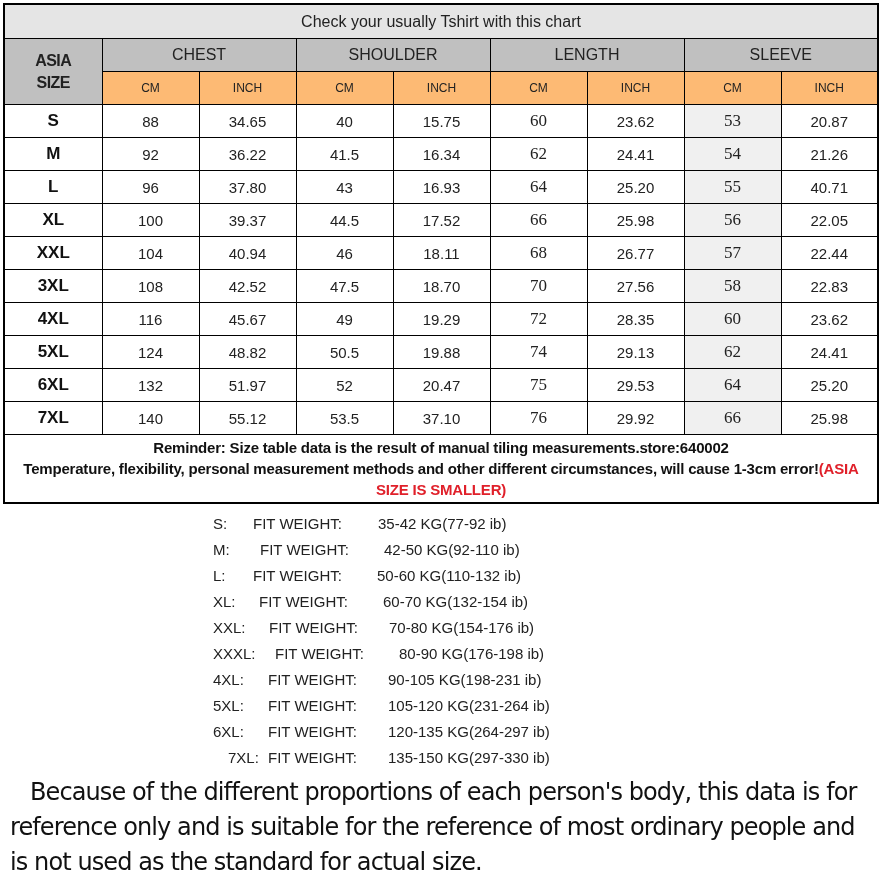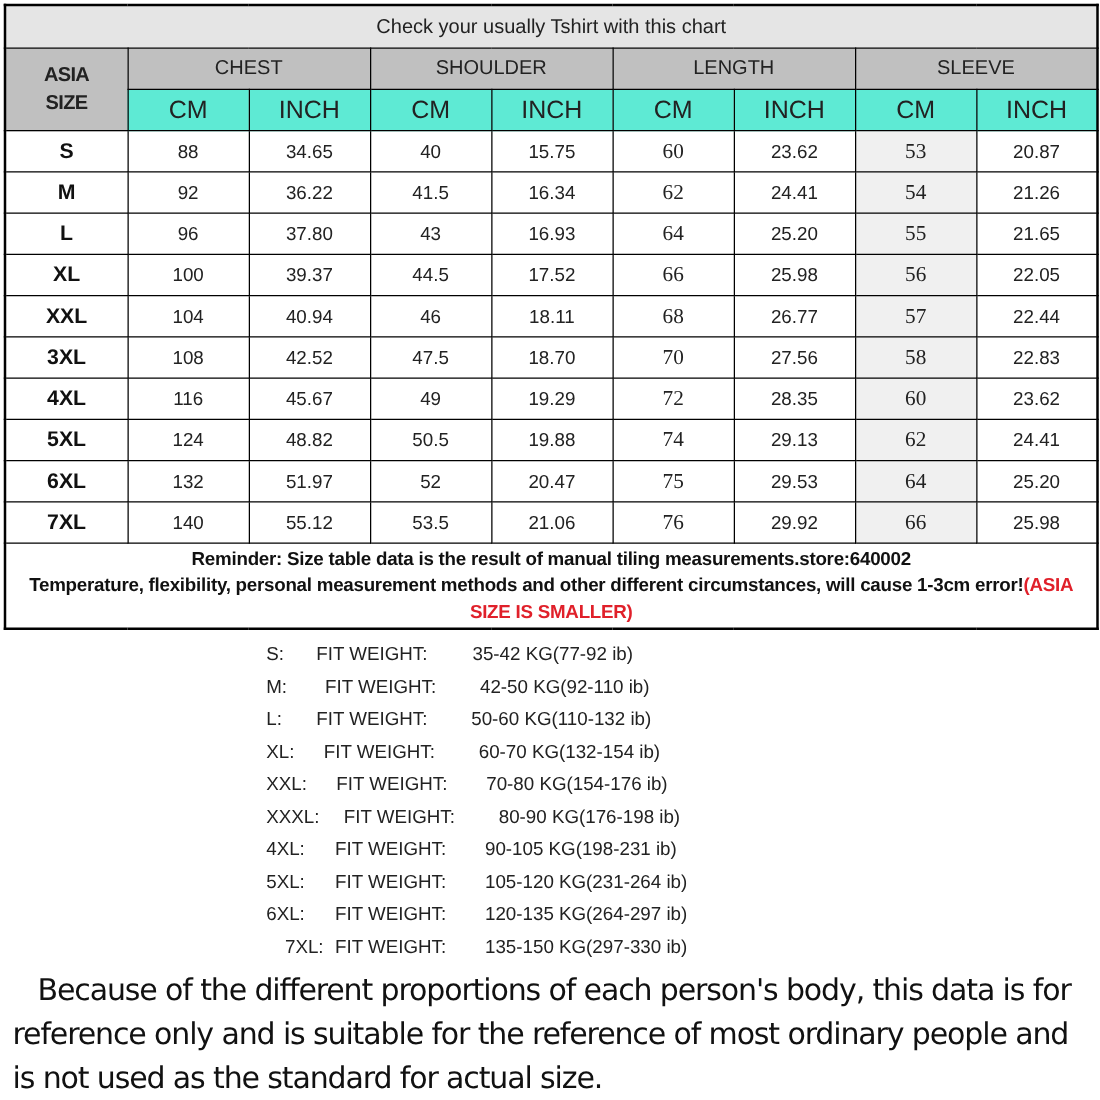--- a/index.html
+++ b/index.html
@@ -2,21 +2,21 @@
 <html><head>
 <meta charset="utf-8">
 <style>
   html, body { margin: 0; padding: 0; background: #ffffff; }
   body { width: 880px; height: 880px; position: relative; overflow: hidden; font-family: "Liberation Sans", sans-serif; color: #111; }
 
   .size-table { position: absolute; left: 3px; top: 3px; width: 874px; border-collapse: collapse; table-layout: fixed; border: 2px solid #000; }
   .size-table td { border: 1px solid #000; text-align: center; vertical-align: middle; padding: 0; font-size: 15px; color: #222; }
   .size-table .title-row td { height: 33px; font-size: 16px; color: #222; background: #e5e5e5; }
   .size-table .head-row td { height: 32px; background: #c0c0c0; font-size: 16px; color: #222; }
-  .size-table .sub-row td { height: 32px; background: #5eead4; font-size: 20px; color: #222; }
+  .size-table .sub-row td { height: 32px; background: #fdba74; font-size: 12px; color: #222; }
   .size-table .asia { color: #e0202a; font-weight: bold; font-size: 16px; line-height: 22px; letter-spacing: -0.5px; }
   .size-table .data-row td { height: 32px; }
   .size-table .size-label { font-weight: bold; font-size: 17px; color: #111; }
   .size-table .serif { font-family: "Liberation Serif", serif; font-size: 17px; }
   .size-table .shade { background: #f0f0f0; }
   .size-table .note-row td { height: 63px; font-weight: bold; font-size: 15px; line-height: 21px; color: #111; padding: 2px 6px; letter-spacing: -0.2px; }
   .note-red { color: #e0202a; }
 
   .weights { position: absolute; left: 213px; top: 512px; font-size: 15px; color: #222; }
   .weight-row { position: relative; height: 26px; line-height: 24px; white-space: nowrap; }
@@ -89,21 +89,21 @@
       </tr>
       <tr class="data-row">
         <td class="size-label">L</td>
         <td>96</td>
         <td>37.80</td>
         <td>43</td>
         <td>16.93</td>
         <td class="serif">64</td>
         <td>25.20</td>
         <td class="serif shade">55</td>
-        <td>21.65</td>
+        <td>40.71</td>
       </tr>
       <tr class="data-row">
         <td class="size-label">XL</td>
         <td>100</td>
         <td>39.37</td>
         <td>44.5</td>
         <td>17.52</td>
         <td class="serif">66</td>
         <td>25.98</td>
         <td class="serif shade">56</td>
@@ -162,21 +162,21 @@
         <td class="serif">75</td>
         <td>29.53</td>
         <td class="serif shade">64</td>
         <td>25.20</td>
       </tr>
       <tr class="data-row">
         <td class="size-label">7XL</td>
         <td>140</td>
         <td>55.12</td>
         <td>53.5</td>
-        <td>21.06</td>
+        <td>37.10</td>
         <td class="serif">76</td>
         <td>29.92</td>
         <td class="serif shade">66</td>
         <td>25.98</td>
       </tr>
     </tbody>
   <tbody>
       <tr class="note-row">
     <td colspan="9">
       <div>Reminder: Size table data is the result of manual tiling measurements.store:640002</div>

